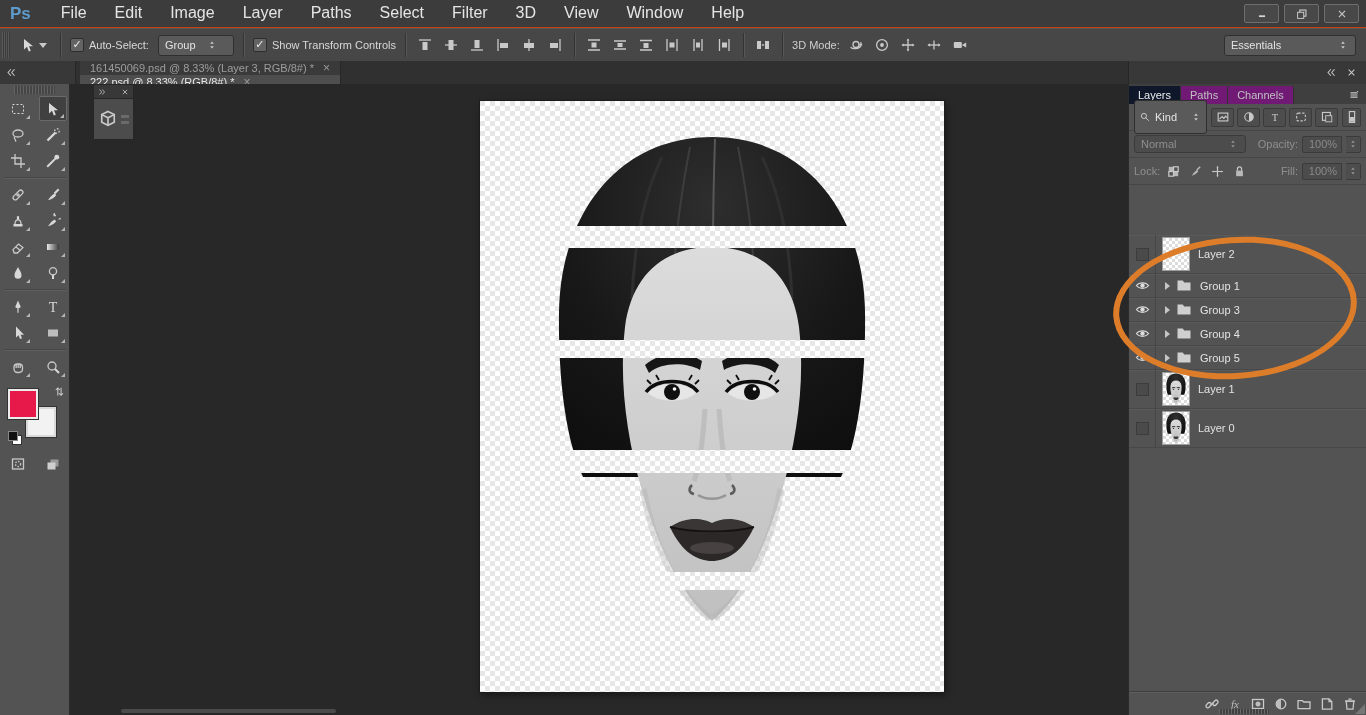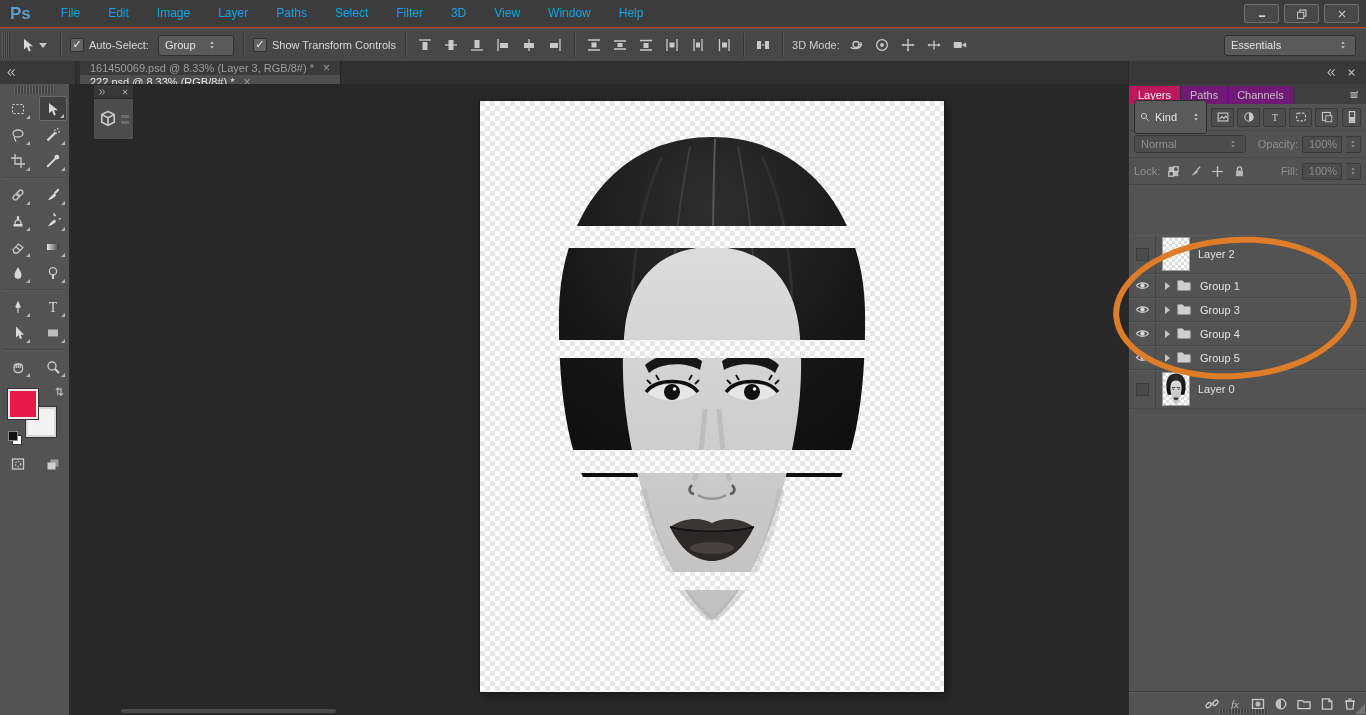--- a/index.html
+++ b/index.html
@@ -6,21 +6,21 @@
   #app{position:relative;width:1366px;height:715px;overflow:hidden;background:#282828;
        font-family:"Liberation Sans",sans-serif;-webkit-font-smoothing:antialiased;user-select:none;}
   .s{fill:none;stroke:#c9c9c9;stroke-width:1.3;}
   svg.icn{display:block;}
 
   
   .titlebar{position:absolute;left:0;top:0;right:0;height:27px;background:#3c3c3c;
             border-bottom:1px solid #c2410c;display:flex;align-items:center;}
   .logo{color:#5e9ccd;font-weight:bold;font-size:17px;padding:0 16px 0 10px;letter-spacing:0;}
   .menu{display:flex;height:100%;}
-  .menu-item{color:#0ea5e9;font-size:12px;padding:0 14px;line-height:26px;cursor:default;}
+  .menu-item{color:#e5e5e5;font-size:16px;padding:0 14px;line-height:26px;cursor:default;}
   .win-controls{margin-left:auto;display:flex;gap:5px;padding-right:7px;}
   .win-btn{width:33px;height:17px;border:1px solid #6e6e6e;border-radius:2px;background:#484848;
            display:flex;align-items:center;justify-content:center;}
 
   
   .optionsbar{position:absolute;top:28px;left:0;right:0;height:32px;background:#474747;
               border-top:1px solid #585858;border-bottom:1px solid #282828;
               display:flex;align-items:center;font-size:11px;color:#d8d8d8;}
   .grip-v{width:8px;height:26px;margin:0 6px 0 2px;
           background:repeating-linear-gradient(90deg,#585858 0 1px,#3a3a3a 1px 2px);}
@@ -83,21 +83,21 @@
        background:conic-gradient(#ffffff 25%,#e7e7e7 0 50%,#ffffff 0 75%,#e7e7e7 0);
        background-size:10px 10px;box-shadow:0 0 0 1px #1c1c1c,2px 3px 8px rgba(0,0,0,.45);}
   .doc svg{position:absolute;inset:0;width:100%;height:100%;}
   .hscroll{position:absolute;left:50px;bottom:2px;width:215px;height:4px;background:#4a4a4a;border-radius:2px;}
 
   
   .layers{position:absolute;top:84px;right:0;width:238px;bottom:0;background:#535353;
           border-left:1px solid #2b2b2b;box-sizing:border-box;font-size:11px;color:#e3e3e3;}
   .panel-tabs{height:20px;background:#3f3f3f;display:flex;align-items:flex-end;}
   .ptab{padding:3px 9px 3px;color:#c0c0c0;background:#701a75;border-right:1px solid #323232;cursor:default;}
-  .ptab.active{background:#be185d;color:#ececec;}
+  .ptab.active{background:#0f172a;color:#ececec;}
   .pmenu{margin-left:auto;padding:2px 5px;}
   .prow{height:26px;display:flex;align-items:center;gap:4px;padding:0 5px;border-bottom:1px solid #464646;}
   .kind-dd{width:88px;height:34px;background:#5a5a5a;border:1px solid #2f2f2f;border-radius:3px;
            display:flex;align-items:center;gap:4px;padding:0 4px;box-sizing:border-box;}
   .kind-dd .lbl{flex:1;}
   .f-btn{width:21px;height:17px;background:#4d4d4d;border:1px solid #3a3a3a;border-radius:2px;
          display:flex;align-items:center;justify-content:center;}
   .toggle{margin-left:auto;}
   .dd-dis{width:112px;height:18px;background:#4c4c4c;border:1px solid #3b3b3b;border-radius:3px;
           color:#8f8f8f;display:flex;align-items:center;padding:0 6px;box-sizing:border-box;}
@@ -803,20 +803,31 @@
         </div>
         <div class="lrow layer">
           <div class="vis">
             <span class="vis-empty"></span>
           </div>
           <div class="thumb">
             <svg viewBox="0 0 340 510">
               <use href="#faceSym"></use>
             </svg>
           </div>
+          <span class="lname">Layer 1</span>
+        </div>
+        <div class="lrow layer">
+          <div class="vis">
+            <span class="vis-empty"></span>
+          </div>
+          <div class="thumb">
+            <svg viewBox="0 0 340 510">
+              <use href="#faceSym"></use>
+            </svg>
+          </div>
           <span class="lname">Layer 0</span>
         </div>
       </div>
     <div class="annotation" style="border-color: rgb(221, 125, 42);"></div>
     <div class="bottom-bar" id="bottomBar">
       <div class="bgrip"></div>
       <div class="corner"></div>
     <span>
           <svg viewBox="0 0 16 16" class="icn" width="16" height="16">
             <path d="M6.2 9.8 9.8 6.2" class="s"></path>

